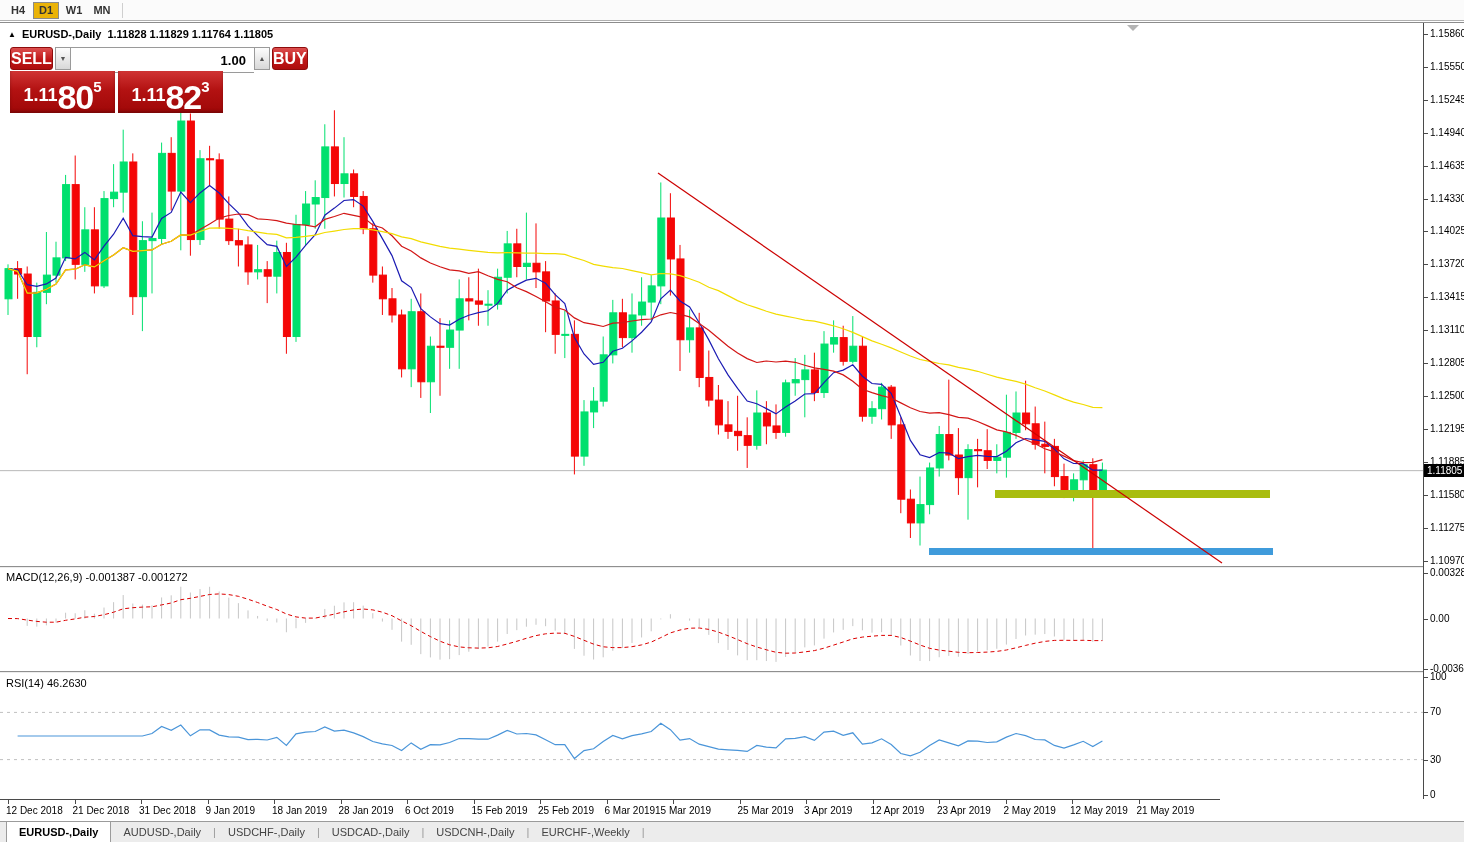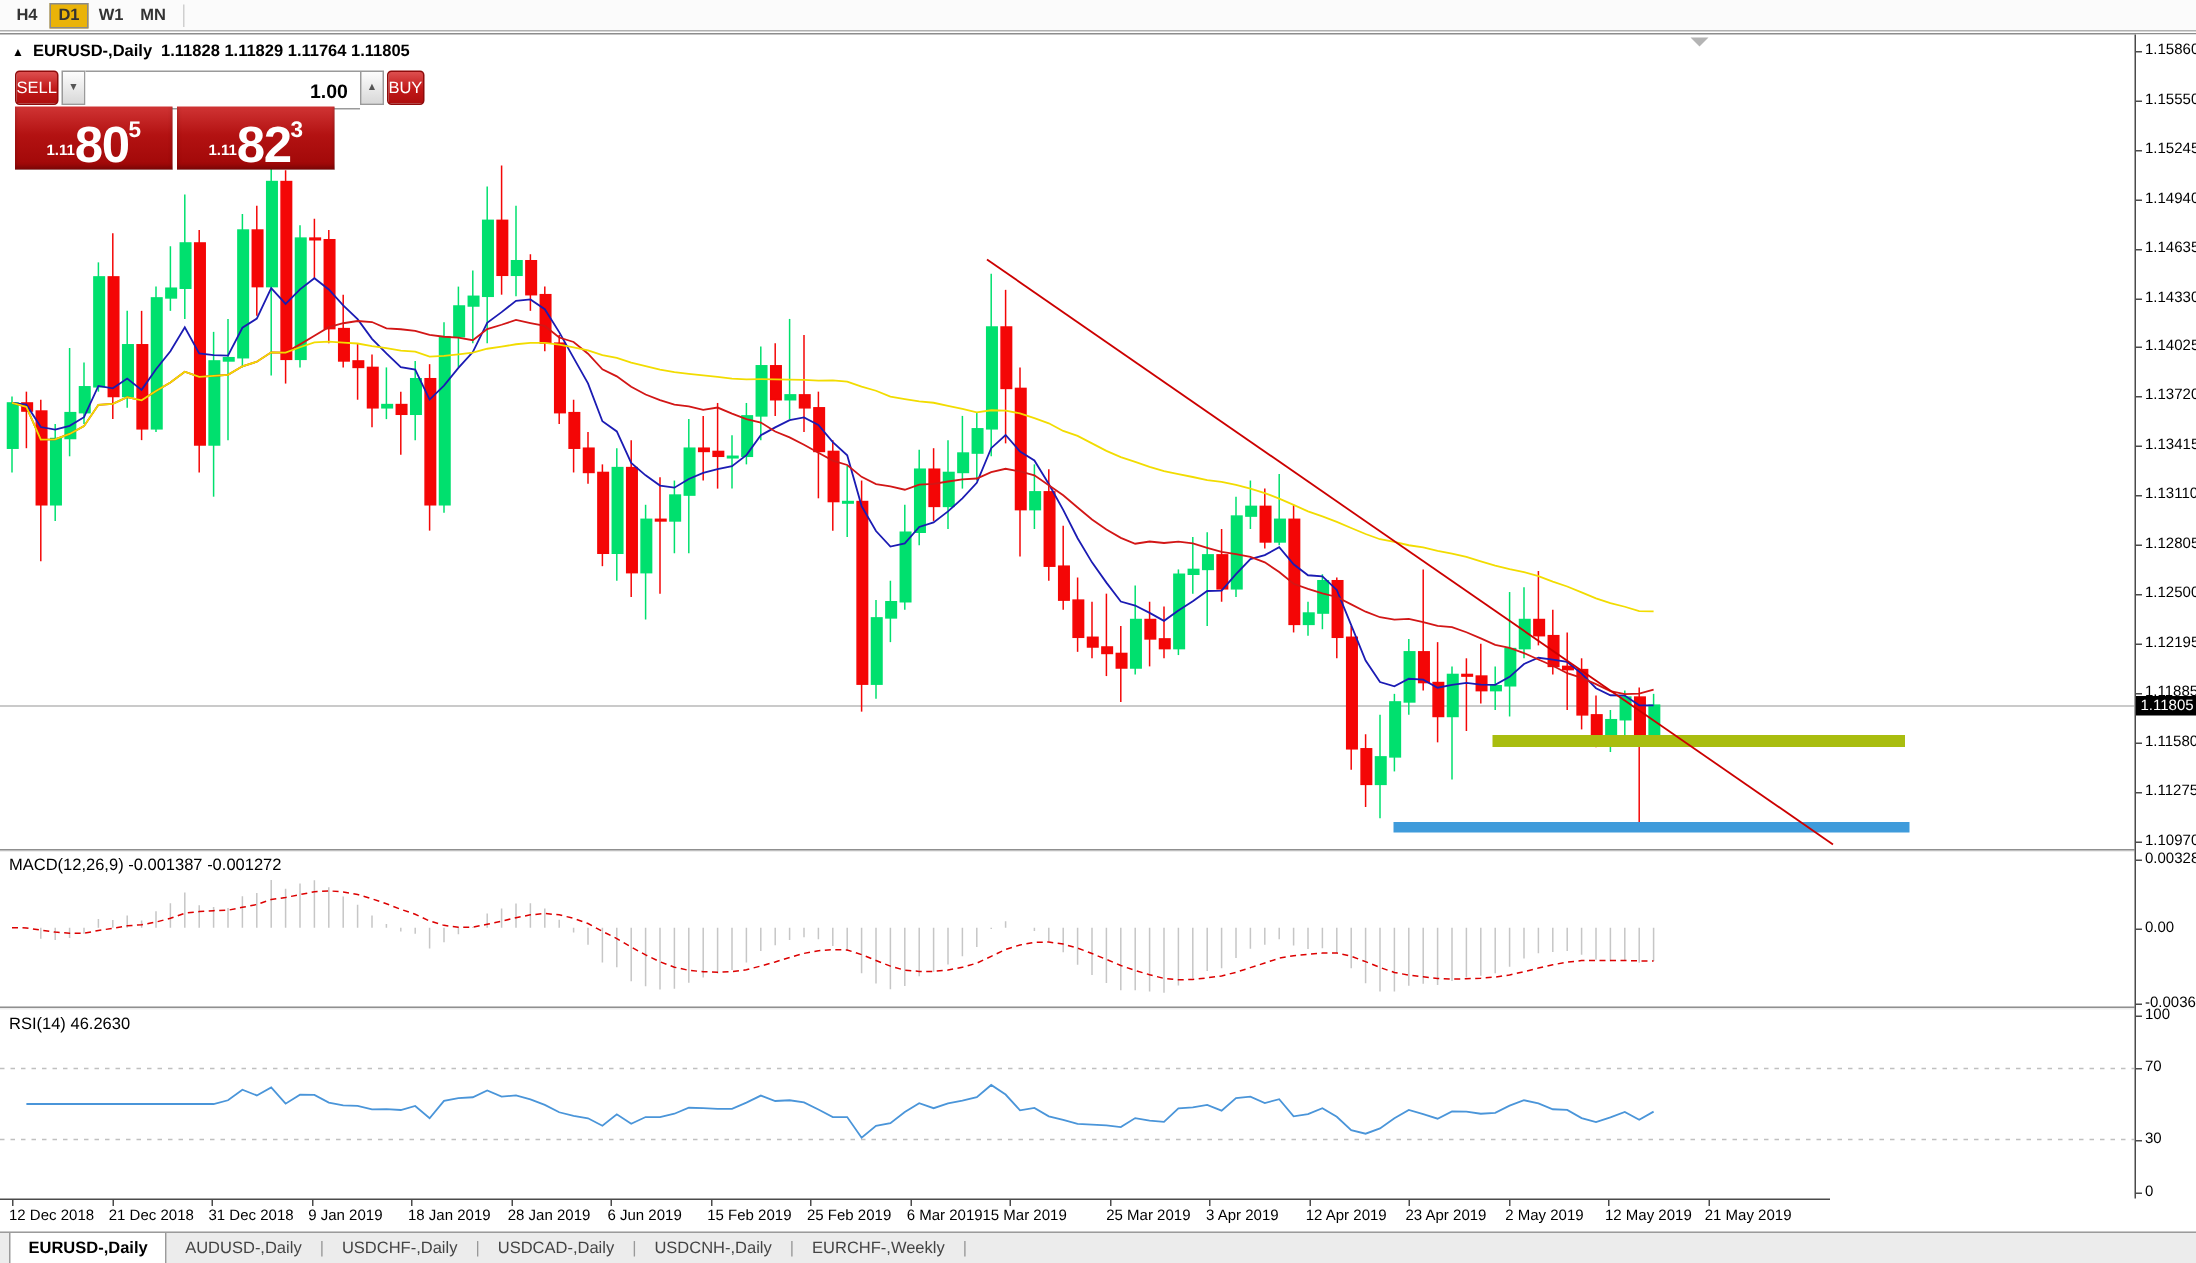--- a/index.html
+++ b/index.html
@@ -16,33 +16,33 @@
   .chart-window { position:absolute; top:22px; left:0; width:1464px; height:799px; background:#fff; border-top:1px solid #8c8c8c; }
   .pane { position:absolute; left:0; }
   svg { display:block; }
   .divider { position:absolute; left:0; width:1464px; height:2px; border-top:1px solid #8f8f8f; background:#ededed; }
   .chart-title { position:absolute; left:8px; top:5px; font-size:11px; font-weight:bold; color:#000; display:flex; align-items:center; gap:6px; }
   .title-arrow { font-size:8px; color:#000; }
   .ind-label { position:absolute; left:6px; font-size:11px; color:#000; }
   
   .trade-widget { position:absolute; left:10px; top:24px; width:213px; }
   .tw-row1 { display:flex; height:23px; }
-  .btn-trade { width:55px; height:23px; color:#fff; font-size:11px; font-weight:normal;
+  .btn-trade { width:55px; height:23px; color:#fff; font-size:16px; font-weight:bold;
     background:linear-gradient(#dd4f4f,#c01818 55%,#ae0e0e); border:1px solid #8e0b0b; border-radius:3px;
     display:flex; align-items:center; justify-content:center; cursor:pointer; }
   .tw-spin { flex:1; display:flex; height:23px; margin:0 2px; }
   .spin-btn { width:16px; height:23px; background:linear-gradient(#fdfdfd,#d8d8d8); border:1px solid #9a9a9a;
     font-size:7px; color:#555; display:flex; align-items:center; justify-content:center; cursor:pointer; }
   .vol-input { flex:1; height:26px; border:1px solid #9a9a9a; border-left:none; border-right:none;
     font-size:13px; font-weight:bold; text-align:right; padding-right:8px; font-family:"Liberation Sans",sans-serif; }
   .tw-row2 { display:flex; margin-top:1px; }
   .tile { width:105px; height:42px; color:#fff; display:flex; align-items:flex-end; justify-content:center;
     background:linear-gradient(#d03434,#b31212 45%,#9f0707); box-shadow:inset 0 -2px 3px rgba(0,0,0,.25); cursor:pointer; }
   .tile + .tile { margin-left:3px; }
-  .tile-small { font-size:10px; font-weight:bold; margin-bottom:7px; }
+  .tile-small { font-size:18px; font-weight:bold; margin-bottom:7px; }
   .tile-big { font-size:34px; font-weight:bold; line-height:.92; letter-spacing:-1px; }
   .tile-sup { font-size:15px; font-weight:bold; margin-bottom:18px; }
   
   .price-axis { position:absolute; left:1423px; top:0; width:41px; height:776px; border-left:1px solid #4a4a4a; background:#fff; }
   .tick { position:absolute; left:6px; font-size:10px; color:#000; white-space:nowrap; }
   .tick-dash { position:absolute; left:0; width:4px; height:1px; background:#4a4a4a; }
   .cur-price { position:absolute; left:0; width:41px; height:13px; background:#000; color:#fff;
     font-size:10px; display:flex; align-items:center; padding-left:3px; }
   
   .date-axis { position:absolute; left:0; top:776px; width:1220px; height:22px; border-top:1px solid #4a4a4a; background:#fff; }
@@ -543,21 +543,21 @@
       <div class="date-label" style="left: 72.5px;">21 Dec 2018</div>
       <div class="date-tick" style="left: 141px;"></div>
       <div class="date-label" style="left: 139px;">31 Dec 2018</div>
       <div class="date-tick" style="left: 207.5px;"></div>
       <div class="date-label" style="left: 205.5px;">9 Jan 2019</div>
       <div class="date-tick" style="left: 274px;"></div>
       <div class="date-label" style="left: 272px;">18 Jan 2019</div>
       <div class="date-tick" style="left: 340.5px;"></div>
       <div class="date-label" style="left: 338.5px;">28 Jan 2019</div>
       <div class="date-tick" style="left: 407px;"></div>
-      <div class="date-label" style="left: 405px;">6 Jun 2019</div>
+      <div class="date-label" style="left: 405px;">6 Oct 2019</div>
       <div class="date-tick" style="left: 473.5px;"></div>
       <div class="date-label" style="left: 471.5px;">15 Feb 2019</div>
       <div class="date-tick" style="left: 540px;"></div>
       <div class="date-label" style="left: 538px;">25 Feb 2019</div>
       <div class="date-tick" style="left: 606.5px;"></div>
       <div class="date-label" style="left: 604.5px;">6 Mar 2019</div>
       <div class="date-tick" style="left: 673px;"></div>
       <div class="date-label" style="left: 655px;">15 Mar 2019</div>
       <div class="date-tick" style="left: 739.5px;"></div>
       <div class="date-label" style="left: 737.5px;">25 Mar 2019</div>

